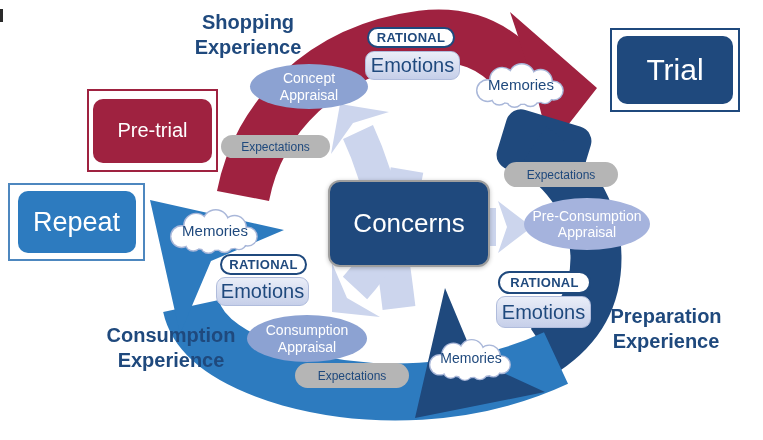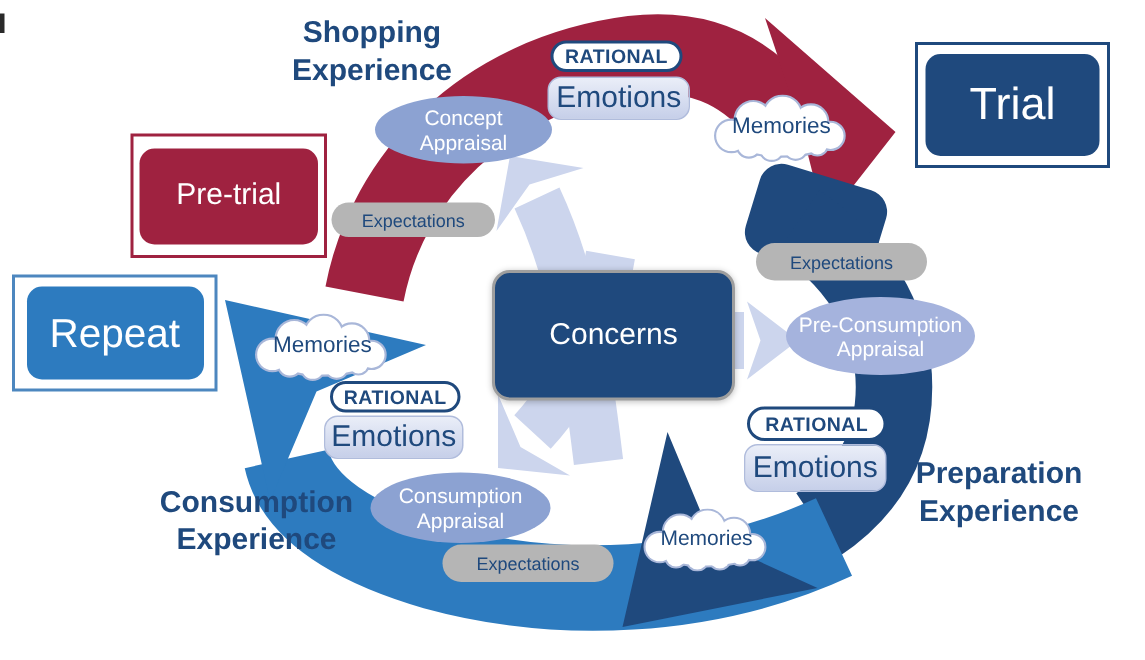--- a/index.html
+++ b/index.html
@@ -24,21 +24,21 @@
   .frame-box{background:#fff;display:flex;align-items:center;justify-content:center;box-sizing:border-box;}
   .frame-pretrial{border:2px solid var(--red);}
   .frame-trial{border:2px solid var(--navy);}
   .frame-repeat{border:2px solid var(--repeat-frame);}
   .inner-box{display:flex;align-items:center;justify-content:center;color:#fff;border-radius:10px;}
   .box-pretrial{background:var(--red);width:119px;height:64px;font-size:20px;}
   .box-trial{background:var(--navy);width:116px;height:68px;font-size:30px;}
   .box-repeat{background:var(--medblue);width:118px;height:62px;font-size:27px;}
 
   .concerns{background:var(--navy);border:2px solid #9e9e9e;border-radius:12px;
-    display:flex;align-items:center;justify-content:center;color:#fff;font-size:20px;
+    display:flex;align-items:center;justify-content:center;color:#fff;font-size:26px;
     box-shadow:0 1px 4px rgba(0,0,0,.25);box-sizing:border-box;}
 
   .exp-label{color:var(--text-navy);font-size:20px;font-weight:700;line-height:1.25;text-align:center;}
   .exp-label span{display:block;}
 
   .ellipse{border-radius:50%;color:#fff;display:flex;flex-direction:column;align-items:center;
     justify-content:center;text-align:center;font-size:14px;line-height:1.15;}
   .ell-dark{background:var(--periwinkle);}
   .ell-light{background:var(--periwinkle-light);}
 

